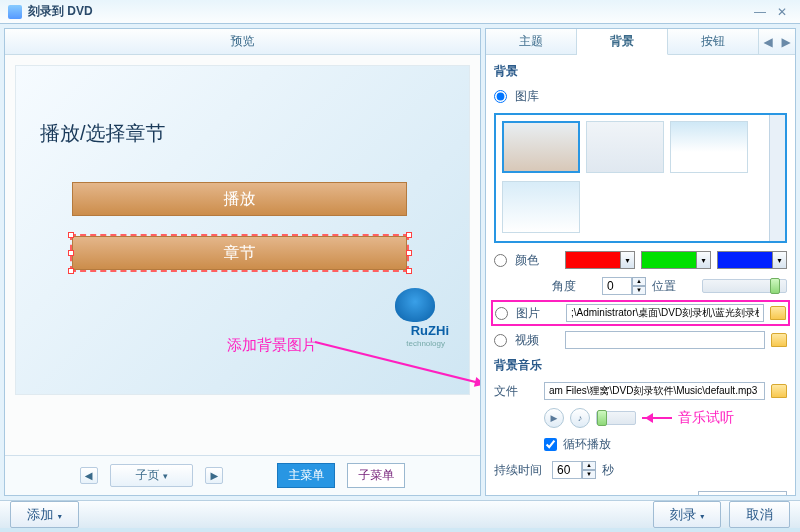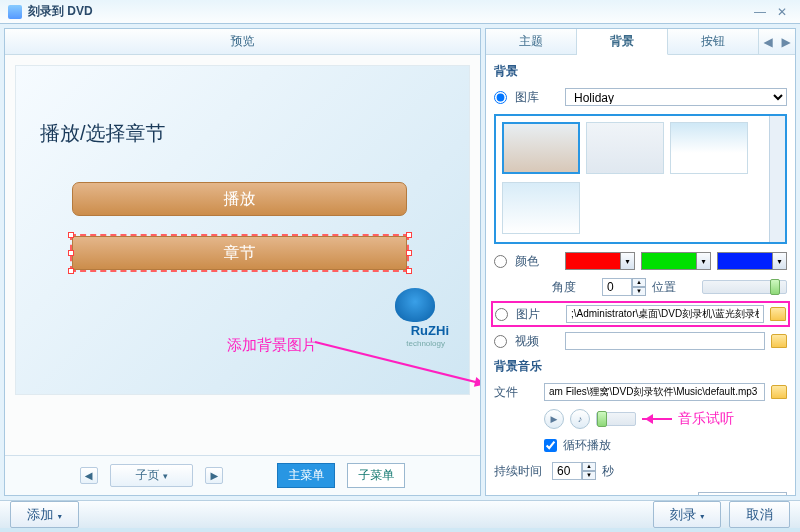--- a/index.html
+++ b/index.html
@@ -14,39 +14,39 @@
 
 .main { display: flex; height: 476px; background: #e4f2fb; padding: 4px; gap: 4px; }
 
 
 .left { width: 480px; display: flex; flex-direction: column; border: 1px solid #a8c8e0; background: #fff; }
 .left-header { height: 26px; display: flex; align-items: center; justify-content: center; background: linear-gradient(#fdfefe, #e6f2fb); border-bottom: 1px solid #c8dce8; color: #3a6a8a; }
 .preview { flex: 1; position: relative; background: #fbfcfc; overflow: hidden; }
 .preview-canvas { position: absolute; left: 10px; top: 10px; right: 10px; bottom: 60px; background: linear-gradient(135deg, #f6fbff, #cfe6f3); border: 1px solid #e0eaf0; }
 .play-label { position: absolute; left: 24px; top: 54px; color: #1a3a5a; font-size: 20px; }
 .menu-btn { position: absolute; left: 56px; width: 335px; height: 34px; background: linear-gradient(#e4b68a, #cc8d4b); border: 1px solid #b47a3e; color: #fff; display: flex; align-items: center; justify-content: center; font-size: 16px; }
-.menu-btn.play { top: 116px; border-radius: 7px; }
+.menu-btn.play { top: 116px; }
 .menu-btn.chapter { top: 170px; outline: 2px dashed #ff6060; outline-offset: 0px; }
 .sel-handle { position: absolute; width: 6px; height: 6px; background: #fff; border: 1px solid #ff4040; }
 .drive { position: absolute; left: 120px; top: 90px; width: 300px; height: 230px; background: linear-gradient(160deg, #3e4850, #14181c); border-radius: 18px; transform: perspective(500px) rotateX(44deg) rotateZ(-8deg); box-shadow: 0 12px 20px rgba(0,0,0,0.25); z-index: -1; }
 .drive::after { content: ""; position: absolute; right: 26px; top: 60px; width: 44px; height: 44px; border: 3px solid #9ab; border-radius: 50%; }
 .drive-label { position: absolute; right: 20px; top: 112px; color: #9ab; font-size: 9px; letter-spacing: 1px; }
 .ruzhi { position: absolute; right: 34px; bottom: 72px; width: 40px; height: 34px; background: radial-gradient(circle at 50% 40%, #3aa0e8, #0a60a8); border-radius: 50% 50% 45% 45%; }
 .ruzhi-txt { position: absolute; right: 20px; bottom: 56px; color: #0a60a8; font-weight: bold; font-size: 13px; }
 .ruzhi-sub { position: absolute; right: 24px; bottom: 46px; color: #7aa; font-size: 8px; }
 
 
 .annotation1 { position: absolute; left: 222px; bottom: 100px; color: #ff20c0; font-size: 15px; }
 .arrow1 { position: absolute; left: 310px; bottom: 112px; width: 178px; height: 2px; background: #ff20c0; transform: rotate(14deg); transform-origin: left center; }
 .arrow1::after { content: ""; position: absolute; right: -2px; top: -4px; border: 5px solid transparent; border-left: 10px solid #ff20c0; }
 
 .left-bottom { height: 40px; display: flex; align-items: center; justify-content: center; gap: 12px; border-top: 1px solid #d0e0ec; background: #f7fbfd; }
 .navbtn { border: 1px solid #b8cce0; background: linear-gradient(#fff,#e8f2fa); padding: 2px 25px; border-radius: 2px; color: #3a6a8a; cursor: pointer; }
 .navbtn.arrow { padding: 2px 4px; font-size: 10px; }
-.tabbtn { border: 1px solid #9ab8d0; padding: 3px 10px; background: #fff; color: #0f766e; cursor: pointer; }
+.tabbtn { border: 1px solid #9ab8d0; padding: 3px 10px; background: #fff; color: #701a75; cursor: pointer; }
 .tabbtn.active { background: #2896e3; color: #fff; border-color: #1878c0; }
 
 
 .right { flex: 1; border: 1px solid #a8c8e0; background: #fff; display: flex; flex-direction: column; }
 .right-tabs { height: 26px; display: flex; align-items: stretch; border-bottom: 1px solid #c8dce8; background: linear-gradient(#fdfefe,#e6f2fb); }
 .rtab { flex: 1; display: flex; align-items: center; justify-content: center; border-right: 1px solid #c8dce8; color: #3a6a8a; cursor: pointer; }
 .rtab.active { background: #fff; border-bottom: 1px solid #fff; margin-bottom: -1px; font-weight: bold; }
 .scrolltab { width: 18px; display: flex; align-items: center; justify-content: center; color: #6a8aa8; cursor: pointer; }
 .right-body { flex: 1; padding: 6px 8px; overflow: hidden; position: relative; }
 .section-title { color: #2a5a8a; font-weight: bold; margin: 2px 0 4px; }
@@ -135,21 +135,20 @@
       <div class="rtab active">背景</div>
       <div class="rtab">按钮</div>
       <div class="scrolltab">◀</div>
       <div class="scrolltab">▶</div>
     </div>
     <div class="right-body">
       <div class="section-title">背景</div>
       <div class="row">
         <input type="radio" name="bg" checked="" style="">
         <label>图库</label>
-        <select style="flex:1"><option>Holiday</option></select>
       </div>
       <div class="thumb-grid">
         <div class="thumb t1 sel"></div>
         <div class="thumb t2"></div>
         <div class="thumb t3"></div>
         <div class="thumb t4"></div>
         <div class="scroll"></div>
       </div>
       <div class="row">
         <input type="radio" name="bg" style="">

